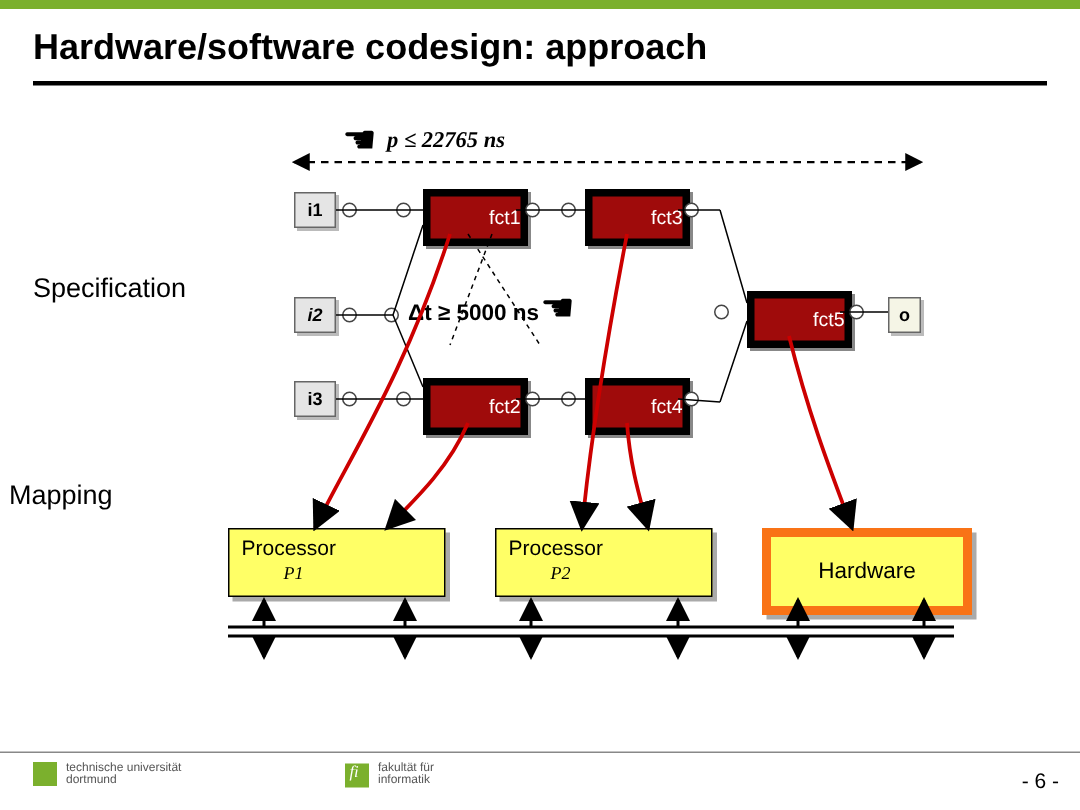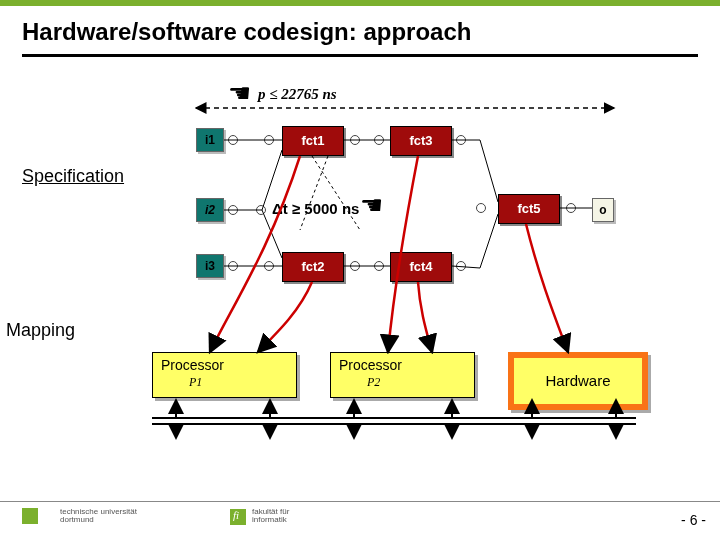--- a/index.html
+++ b/index.html
@@ -31,21 +31,21 @@
     left: 0; top: 0;
     width: 720px; height: 540px;
   }
   .side-label {
     position: absolute;
     font-size: 18px;
   }
   .node-in {
     position: absolute;
     width: 26px; height: 22px;
-    background: #0f766e;
+    background: #e5e5e5;
     border: 1px solid #666;
     box-shadow: 2px 2px 0 #bbb;
     font-size: 12px;
     font-weight: bold;
     text-align: center;
     line-height: 22px;
   }
   .node-out {
     position: absolute;
     width: 20px; height: 22px;
@@ -55,25 +55,25 @@
     font-size: 12px;
     font-weight: bold;
     text-align: center;
     line-height: 22px;
   }
   .fbox {
     position: absolute;
     background: #9f0b0b;
     color: #fff;
     font-size: 13px;
-    font-weight: bold;
-    text-align: center;
+    font-weight: normal;
+    text-align: right;
     line-height: 28px;
     height: 28px;
-    border: 1px solid #000000;
+    border: 5px solid #000000;
     box-shadow: 2px 2px 0 #888;
   }
   .port {
     position: absolute;
     width: 8px; height: 8px;
     border: 1px solid #444;
     background: #fff;
     border-radius: 50%;
   }
   .proc {
@@ -124,21 +124,21 @@
     border-top: 1px solid #888;
   }
   .tu {
     position: absolute;
     left: 22px; top: 6px;
     display: flex;
     align-items: center;
     gap: 6px;
   }
   .tu-sq { width: 16px; height: 16px; background: #7bb02d; }
-  .tu-t  { font-size: 8px; color: #555; line-height: 1.05; margin-left: 16px; }
+  .tu-t  { font-size: 8px; color: #555; line-height: 1.05; }
   .fi {
     position: absolute;
     left: 230px; top: 6px;
     display: flex; align-items: flex-end; gap: 6px;
   }
   .fi-sq { width: 16px; height: 16px; background: #7bb02d; position: relative; }
   .fi-sq::after {
     content: "fi";
     position: absolute; color:#fff; font-style: italic; font-family:'Times New Roman',serif;
     font-size: 11px; left: 3px; top: 0;
@@ -161,21 +161,21 @@
 </style>
 </head>
 <body>
 
 <div class="topbar"></div>
 <div class="title">Hardware/software codesign: approach</div>
 <div class="title-rule"></div>
 
 <div class="stage">
 
-  <div class="side-label" style="left:22px; top:166px;text-decoration:underline;">Specification</div>
+  <div class="side-label" style="left:22px; top:182px;">Specification</div>
   <div class="side-label" style="left:6px; top:320px;">Mapping</div>
 
   <div class="node-in" style="left:196px; top:128px;">i1</div>
   <div class="node-in" style="left:196px; top:198px;font-style:italic;">i2</div>
   <div class="node-in" style="left:196px; top:254px;">i3</div>
 
   <div class="fbox" style="left:282px; top:126px; width:60px;">fct1</div>
   <div class="fbox" style="left:390px; top:126px; width:60px;">fct3</div>
 
   <div class="fbox" style="left:282px; top:252px; width:60px;">fct2</div>

